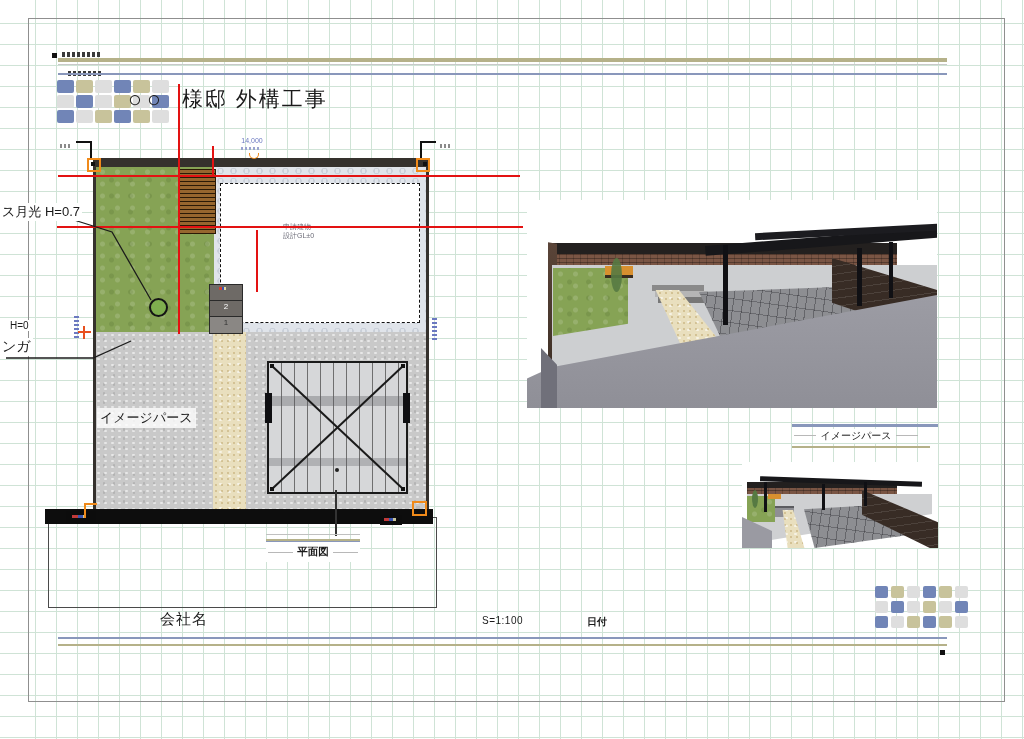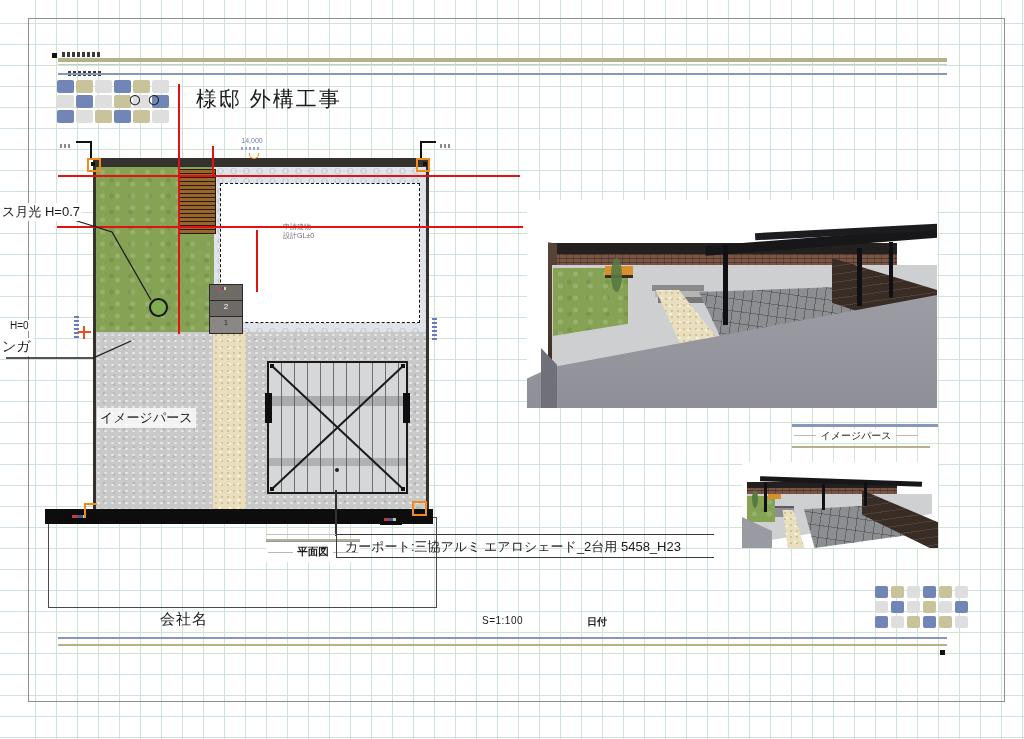--- a/index.html
+++ b/index.html
@@ -82,21 +82,21 @@
       <div class="mcell" style="background: rgb(222, 222, 222);"></div>
       <div class="mcell" style="background: rgb(113, 133, 183);"></div>
       <div class="mcell" style="background: rgb(113, 133, 183);"></div>
       <div class="mcell" style="background: rgb(222, 222, 222);"></div>
       <div class="mcell" style="background: rgb(200, 195, 155);"></div>
       <div class="mcell" style="background: rgb(113, 133, 183);"></div>
       <div class="mcell" style="background: rgb(200, 195, 155);"></div>
       <div class="mcell" style="background: rgb(222, 222, 222);"></div>
     </div>
   <div class="abs" style="left:128px;top:86px;font-size:23px;letter-spacing:5px;z-index:20;">○○</div>
-  <div class="abs" style="left:196px;top:85px;font-size:21px;letter-spacing:2px;z-index:20;">様邸  外構工事</div>
+  <div class="abs" style="left:182px;top:85px;font-size:21px;letter-spacing:2px;z-index:20;">様邸  外構工事</div>
 
   <div class="hl" style="left:76px;top:141px;width:16px;height:2px;background:#111;z-index:30;"></div>
   <div class="vl" style="left:90px;top:141px;width:2px;height:17px;background:#111;z-index:30;"></div>
   <div class="micro" style="left:60px;top:144px;width:12px;height:4px;background:repeating-linear-gradient(90deg,#8a8a8a 0 2px,transparent 2px 4px);"></div>
   <div class="hl" style="left:420px;top:141px;width:16px;height:2px;background:#111;z-index:30;"></div>
   <div class="vl" style="left:420px;top:141px;width:2px;height:17px;background:#111;z-index:30;"></div>
   <div class="micro" style="left:440px;top:144px;width:12px;height:4px;background:repeating-linear-gradient(90deg,#8a8a8a 0 2px,transparent 2px 4px);"></div>
 
   <div class="abs" style="left:228px;top:137px;width:48px;text-align:center;font-size:7px;color:#6b79c0;z-index:30;">14,000</div>
   <div class="microv" style="left:241px;top:147px;width:20px;height:3px;background:repeating-linear-gradient(90deg,#9aa4cf 0 2px,transparent 2px 4px);"></div>
@@ -188,23 +188,20 @@
   <div class="abs" style="left:97px;top:408px;background:rgba(255,255,255,.78);padding:1px 3px;font-size:13px;z-index:70;white-space:nowrap;">イメージパース</div>
 
   <div class="abs" style="left:266px;top:540px;width:94px;height:20px;background:#fff;border-top:2.5px solid #8997bb;z-index:60;">
     <div class="linetext" style="left:2px;top:3px;width:90px;height:14px;font-size:10.5px;font-weight:bold;">
         <span>平面図</span>
       </div>
   </div>
   <div class="hl" style="left:266px;top:534px;width:94px;height:1px;background:#c0c0c0;z-index:60;"></div>
   <div class="hl" style="left:266px;top:539px;width:94px;height:2px;background:#b5b189;z-index:60;"></div>
 
-  <div class="abs" style="left:336px;top:534px;width:377px;height:22px;border:1px solid #3a3a3a;border-right:none;z-index:60;background:transparent;">
-    <div style="position:absolute;left:8px;top:3px;font-size:13px;white-space:nowrap;">カーポート:三協アルミ エアロシェード_2台用 5458_H23</div>
-  </div>
 
   <div class="abs" style="left:48px;top:517px;width:387px;height:89px;border:1px solid #4a4a4a;z-index:25;"></div>
   <div class="abs" style="left:160px;top:610px;font-size:15px;letter-spacing:1px;z-index:30;">会社名</div>
   <div class="abs" style="left:482px;top:615px;font-size:10px;letter-spacing:.5px;z-index:30;">S=1:100</div>
   <div class="abs" style="left:587px;top:615px;font-size:10px;font-weight:bold;z-index:30;">日付</div>
 
   <div class="abs" style="left:527px;top:200px;width:410px;height:208px;background:#fff;z-index:12;overflow:hidden;">
     <div style="position:absolute;left:25px;top:43px;width:345px;height:11px;background:#23201f;"></div>
     <div class="brick-tex" style="position:absolute;left:25px;top:54px;width:345px;height:13px;"></div>
     <div style="position:absolute;left:21px;top:43px;width:9px;height:150px;background:linear-gradient(180deg,#5a4438,#3a2d24);transform:skewY(10deg);"></div>

